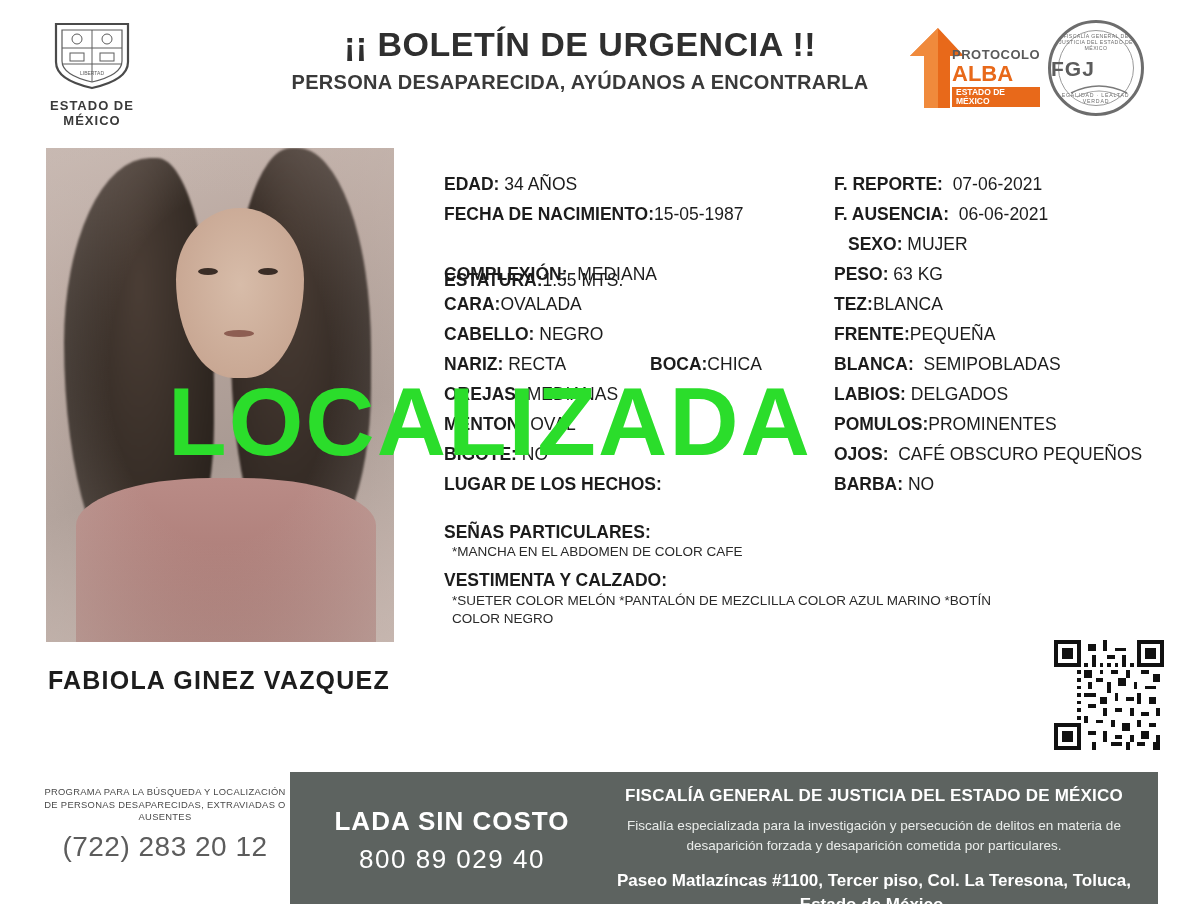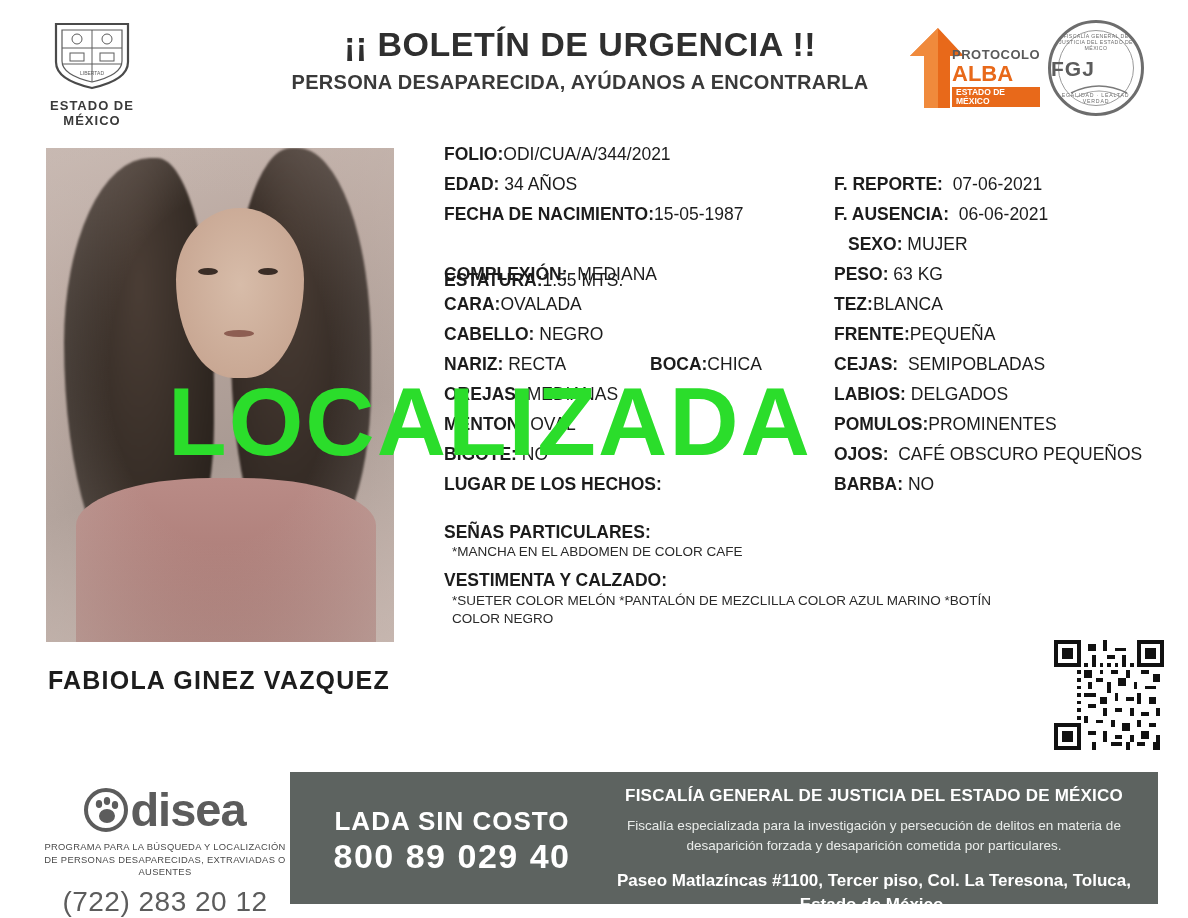--- a/index.html
+++ b/index.html
@@ -174,21 +174,21 @@
     background: #5d6360;
     color: #ffffff;
   }
   .bar-left {
     position: absolute; left: 18px; top: 34px; width: 288px; text-align: center;
   }
   .bar-lada {
     font-size: 26px; font-weight: bold; letter-spacing: 1px;
   }
   .bar-number {
-    font-size: 34px; font-weight: bold; letter-spacing: 1.5px; 
+    font-size: 26px; font-weight: normal; letter-spacing: 1.5px; margin-top: 7px;
   }
   .bar-right {
     position: absolute; left: 312px; top: 14px; width: 544px; text-align: center;
   }
   .bar-title { font-size: 17px; font-weight: bold; letter-spacing: 0.2px; }
   .bar-desc { font-size: 13.5px; margin-top: 10px; line-height: 1.45; color:#e9ecea; }
   .bar-addr { font-size: 17px; font-weight: bold; margin-top: 14px; line-height: 1.4; }
 </style>
 </head>
 <body>
@@ -253,41 +253,40 @@
   <div class="eye l"></div>
   <div class="eye r"></div>
   <div class="mouth"></div>
   <div class="body"></div>
   <div class="blurvig"></div>
 </div>
 <div class="person-name">FABIOLA GINEZ VAZQUEZ</div>
 
 <div class="fields">
 
-  <div class="fld" style="left:444px; top:144px;"><b>FOLIO:</b><span class="val">ODI/CUA/A/344/2021</span></div>
   <div class="fld" style="left:444px; top:174px;"><b>EDAD:</b>&nbsp;<span class="val">34 AÑOS</span></div>
   <div class="fld" style="left:444px; top:204px;"><b>FECHA DE NACIMIENTO:</b><span class="val">15-05-1987</span></div>
   <div class="fld" style="left:444px; top:234px;margin-top:36px;"><b>ESTATURA:</b><span class="val">1.55 MTS.</span></div>
   <div class="fld" style="left:444px; top:264px;"><b>COMPLEXIÓN:</b>&nbsp;&nbsp;<span class="val">MEDIANA</span></div>
   <div class="fld" style="left:444px; top:294px;"><b>CARA:</b><span class="val">OVALADA</span></div>
   <div class="fld" style="left:444px; top:324px;"><b>CABELLO:</b>&nbsp;<span class="val">NEGRO</span></div>
   <div class="fld" style="left:444px; top:354px;"><b>NARIZ:</b>&nbsp;<span class="val">RECTA</span></div>
   <div class="fld" style="left:444px; top:384px;"><b>OREJAS:</b>&nbsp;<span class="val">MEDIANAS</span></div>
   <div class="fld" style="left:444px; top:414px;"><b>MENTON:</b>&nbsp;<span class="val">OVAL</span></div>
   <div class="fld" style="left:444px; top:444px;"><b>BIGOTE:</b>&nbsp;<span class="val">NO</span></div>
 
   <div class="fld" style="left:650px; top:354px;"><b>BOCA:</b><span class="val">CHICA</span></div>
 
   <div class="fld" style="left:834px; top:174px;"><b>F. REPORTE:</b>&nbsp;&nbsp;<span class="val">07-06-2021</span></div>
   <div class="fld" style="left:834px; top:204px;"><b>F. AUSENCIA:</b>&nbsp;&nbsp;<span class="val">06-06-2021</span></div>
   <div class="fld" style="left:834px; top:234px;margin-left:14px;"><b>SEXO:</b>&nbsp;<span class="val">MUJER</span></div>
   <div class="fld" style="left:834px; top:264px;"><b>PESO:</b>&nbsp;<span class="val">63 KG</span></div>
   <div class="fld" style="left:834px; top:294px;"><b>TEZ:</b><span class="val">BLANCA</span></div>
   <div class="fld" style="left:834px; top:324px;"><b>FRENTE:</b><span class="val">PEQUEÑA</span></div>
-  <div class="fld" style="left:834px; top:354px;"><b>CEJAS:</b>&nbsp;&nbsp;<span class="val">SEMIPOBLADAS</span></div>
+  <div class="fld" style="left:834px; top:354px;"><b>BLANCA:</b>&nbsp;&nbsp;<span class="val">SEMIPOBLADAS</span></div>
   <div class="fld" style="left:834px; top:384px;"><b>LABIOS:</b>&nbsp;<span class="val">DELGADOS</span></div>
   <div class="fld" style="left:834px; top:414px;"><b>POMULOS:</b><span class="val">PROMINENTES</span></div>
   <div class="fld" style="left:834px; top:444px;"><b>OJOS:</b>&nbsp;&nbsp;<span class="val">CAFÉ OBSCURO PEQUEÑOS</span></div>
   <div class="fld" style="left:834px; top:474px;"><b>BARBA:</b>&nbsp;<span class="val">NO</span></div>
 
   <div class="fld" style="left:444px; top:474px;"><b>LUGAR DE LOS HECHOS:</b></div>
 
   <div class="fld" style="left:444px; top:522px;"><b>SEÑAS PARTICULARES:</b></div>
   <div class="sub" style="left:452px; top:544px;">*MANCHA  EN EL ABDOMEN DE COLOR  CAFE</div>
 
@@ -380,31 +379,20 @@
       <rect x="10" y="27" width="1" height="2"></rect>
         <rect x="15" y="27" width="3" height="1"></rect>
       <rect x="19" y="27" width="1" height="2"></rect>
         <rect x="22" y="27" width="2" height="1"></rect>
       <rect x="26" y="27" width="2" height="2"></rect>
     </g>
   </svg>
 </div>
 
 <div class="footer-disea">
-  <div class="disea-row">
-    <div class="disea-mark">
-      <svg width="36" height="36" viewBox="0 0 36 36" style="position:absolute;left:2px;top:2px;">
-        <ellipse cx="9" cy="10" rx="3.2" ry="4" fill="#5c5c5c"></ellipse>
-        <ellipse cx="17" cy="7" rx="3.2" ry="4" fill="#5c5c5c"></ellipse>
-        <ellipse cx="25" cy="11" rx="3.2" ry="4" fill="#5c5c5c"></ellipse>
-        <ellipse cx="17" cy="22" rx="8" ry="7" fill="#5c5c5c"></ellipse>
-      </svg>
-    </div>
-    <div class="disea-word">disea</div>
-  </div>
   <div class="disea-sub">PROGRAMA PARA LA BÚSQUEDA Y LOCALIZACIÓN DE PERSONAS DESAPARECIDAS, EXTRAVIADAS  O AUSENTES</div>
   <div class="disea-phone">(722) 283 20 12</div>
 </div>
 
 <div class="footer-bar">
   <div class="bar-left">
     <div class="bar-lada">LADA SIN COSTO</div>
     <div class="bar-number">800 89 029 40</div>
   </div>
   <div class="bar-right">

